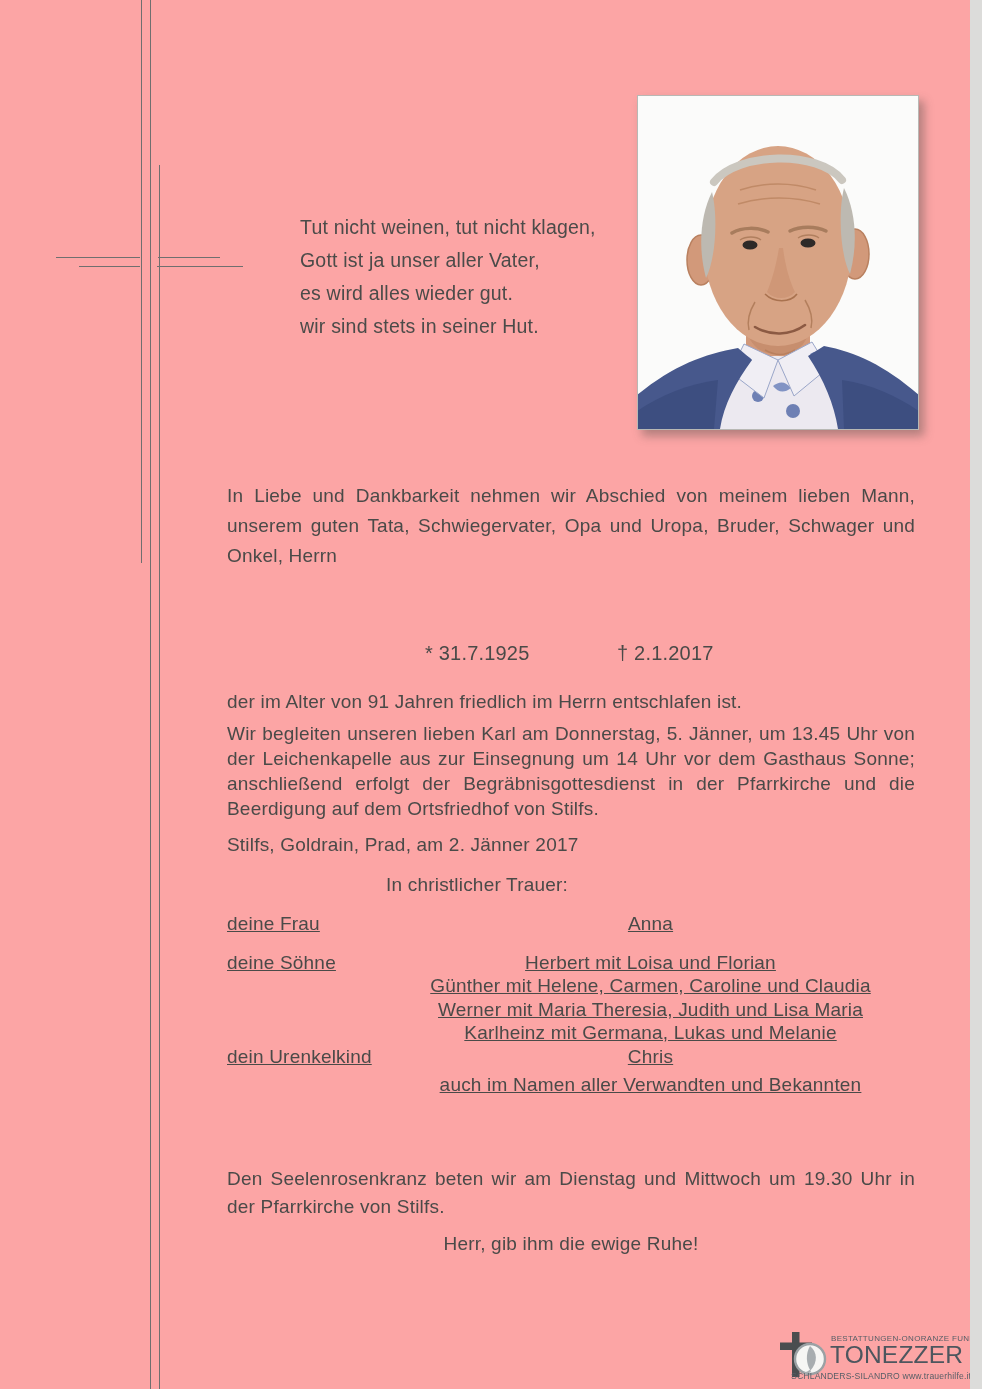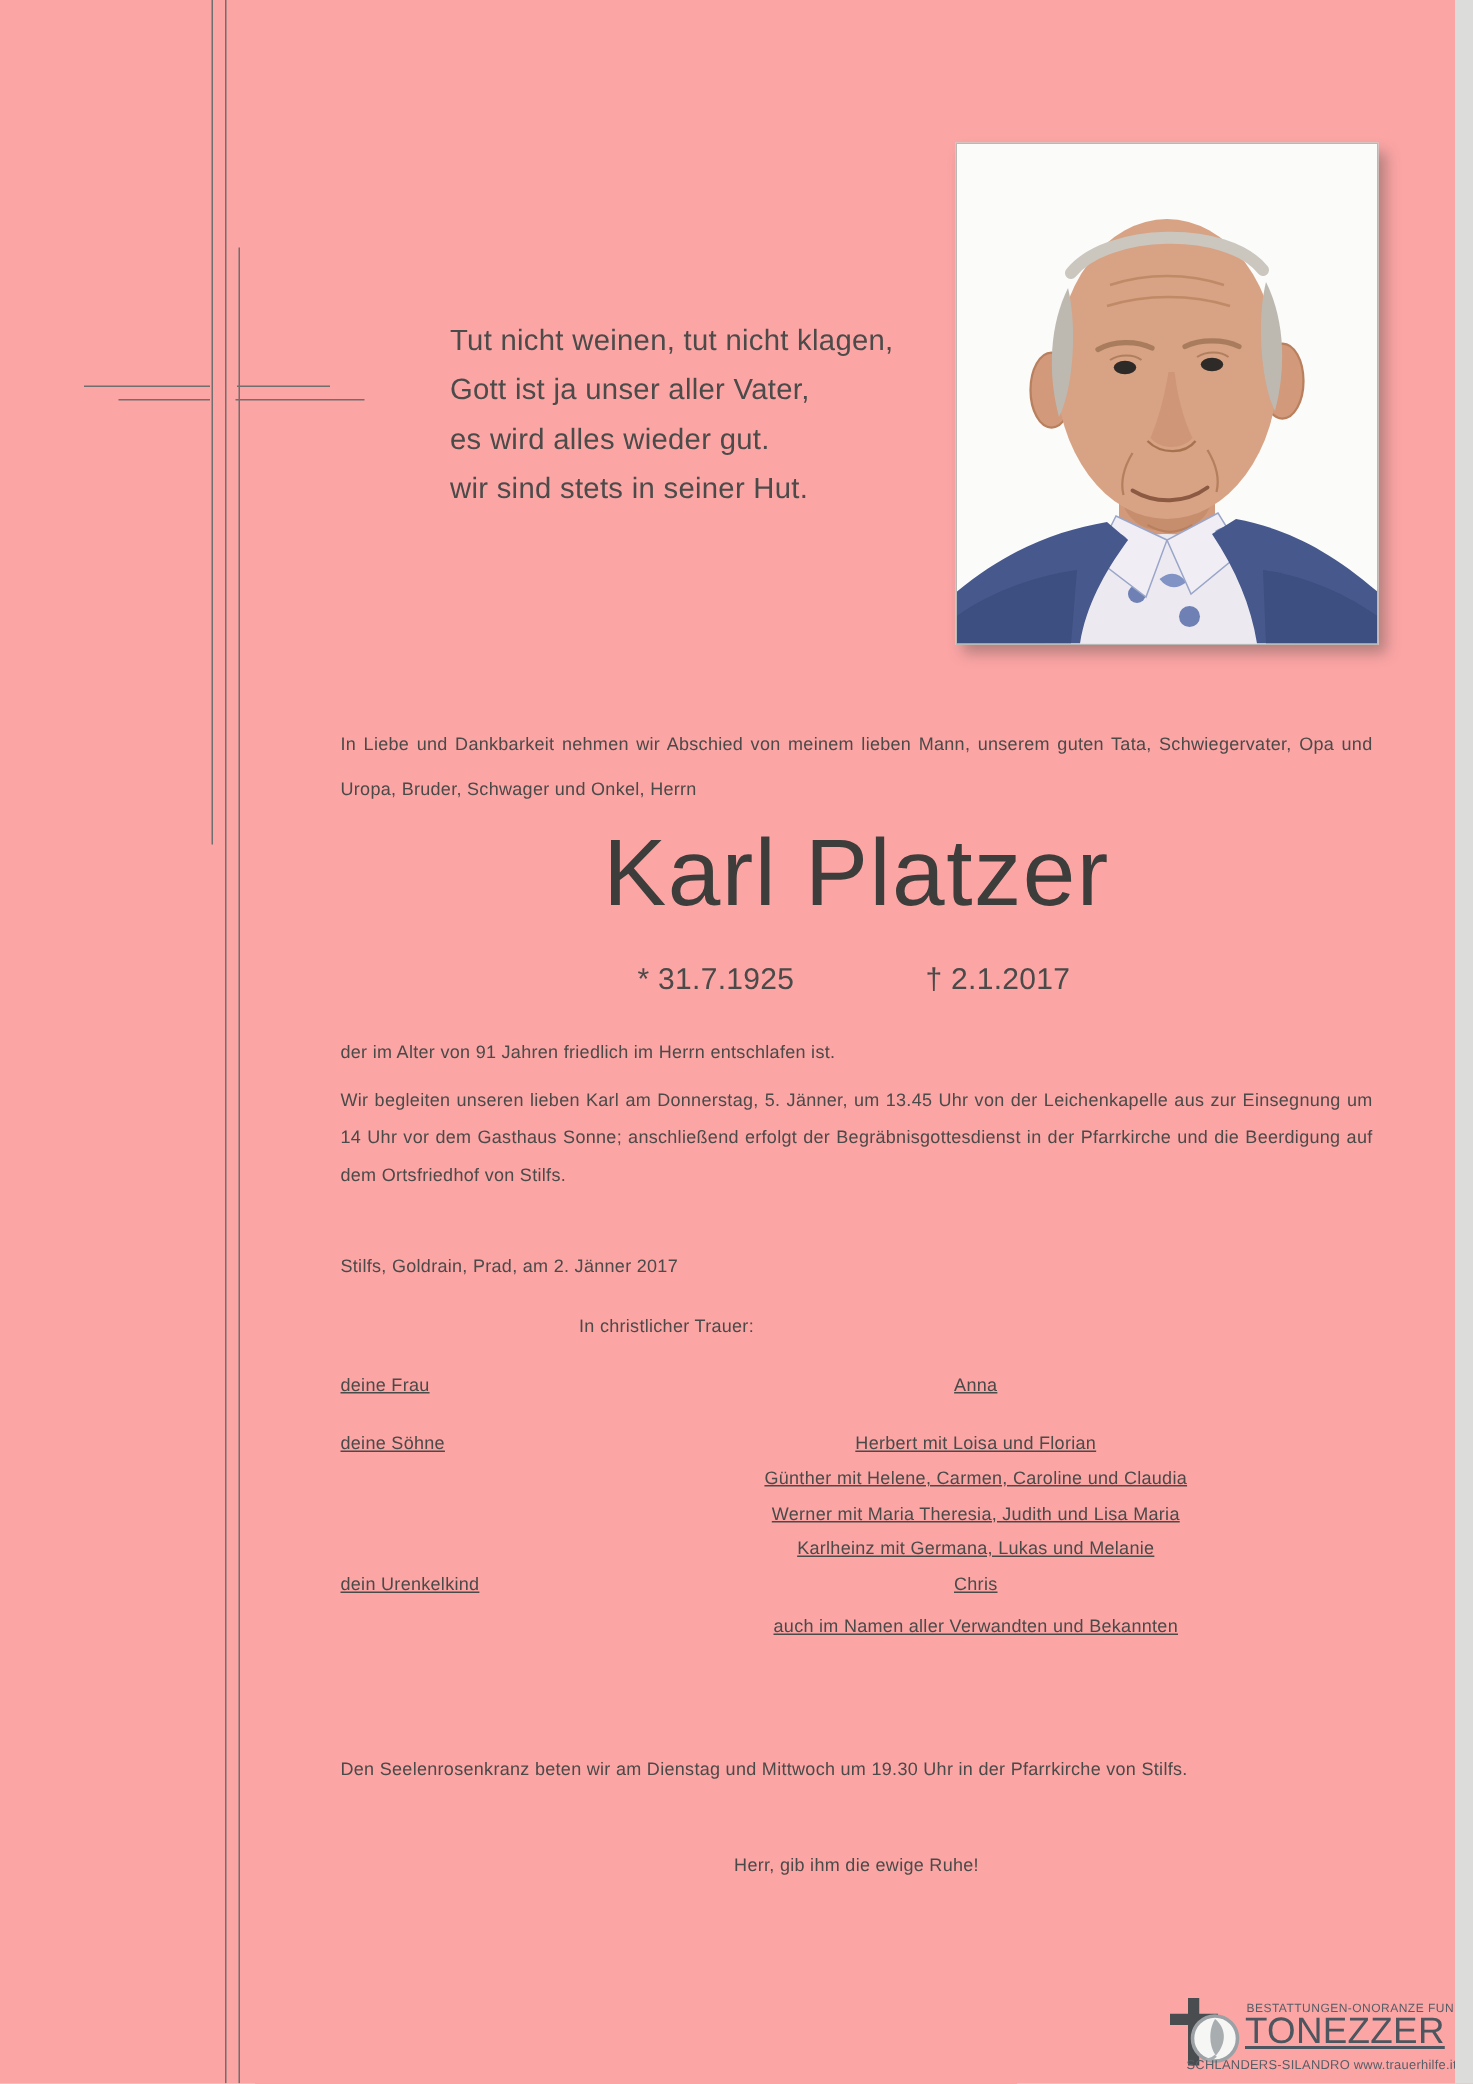--- a/index.html
+++ b/index.html
@@ -15,21 +15,21 @@
   .hline {height:1.4px;}
   .v1 {left:141px; top:0; height:563px;}
   .v2 {left:150px; top:0; height:1389px;}
   .v3 {left:159px; top:165px; height:1224px;}
   .h1a {top:257px; left:56px;  width:84px;}
   .h1b {top:257px; left:158px; width:62px;}
   .h2a {top:266px; left:79px;  width:61px;}
   .h2b {top:266px; left:157px; width:86px;}
 
   
-  .txt {position:absolute; font-size:12px; line-height:25px; letter-spacing:.2px;}
+  .txt {position:absolute; font-size:19px; line-height:25px; letter-spacing:.2px;}
   .poem {left:300px; top:211px; font-size:19.5px; line-height:33px; color:#4b4b49;}
   .intro {left:227px; top:481px; width:688px; line-height:30px; text-align:justify;}
   .name  {left:227px; top:546px; width:688px; text-align:center;
           font-size:63px; line-height:72px; letter-spacing:1px; color:#3d3d3b;}
   .bdate {left:425px; top:641px; font-size:20px;}
   .ddate {left:617px; top:641px; font-size:20px;}
   .ageline {left:227px; top:689px; width:688px;}
   .funeral {left:227px; top:721px; width:688px; text-align:justify;}
   .placedate {left:227px; top:832px; width:688px;}
   .grief {left:386px; top:872px;}
@@ -48,21 +48,21 @@
     box-shadow:5px 6px 9px rgba(70,70,64,.40);
   }
   .photo svg {display:block;}
 
   
   .logo {position:absolute; left:779px; top:1329px; width:200px; height:58px; color:#565e66;}
   .logo-icon {position:absolute; left:0; top:2px;}
   .logo-tagline {position:absolute; left:52px; top:5px; font-size:8px;
                  letter-spacing:.32px; white-space:nowrap; font-weight:400;}
   .logo-brand {position:absolute; left:51px; top:13px; font-size:24.5px; line-height:26px;
-               letter-spacing:.2px; color:#4d565e; font-weight:400; white-space:nowrap;text-decoration:underline;}
+               letter-spacing:.2px; color:#4d565e; font-weight:400; white-space:nowrap;}
   .logo-subline {position:absolute; left:12px; top:42px; font-size:8.6px;
                  letter-spacing:.18px; white-space:nowrap; font-weight:400;}
 </style>
 </head>
 <body>
 
 <div id="page">
 
   <div>
     <div class="oline vline v1"></div>
@@ -130,21 +130,20 @@
       <path d="M172 258 q8 -6 14 2 q-8 6 -14 -2 Z" fill="#7c8fc0"></path>
 
       <path d="M-2 333 L-2 300 C34 270 66 258 100 252 L114 264 C98 286 86 308 82 333 Z" fill="#47588c"></path>
       <path d="M282 333 L282 300 C248 270 218 256 186 250 L170 260 C186 284 196 308 200 333 Z" fill="#47588c"></path>
       <path d="M-2 333 L-2 316 C20 300 50 288 80 284 L76 333 Z" fill="#3d4e80"></path>
       <path d="M282 333 L282 316 C260 300 232 288 204 284 L206 333 Z" fill="#3d4e80"></path>
     </svg>
   </div>
 
   <div class="txt intro">In Liebe und Dankbarkeit nehmen wir Abschied von meinem lieben Mann, unserem guten Tata, Schwiegervater, Opa und Uropa, Bruder, Schwager und Onkel, Herrn</div>
-  <div class="txt name">Karl Platzer</div>
   <div class="txt bdate">* 31.7.1925</div>
   <div class="txt ddate">† 2.1.2017</div>
   <div class="txt ageline">der im Alter von 91 Jahren friedlich im Herrn entschlafen ist.</div>
   <div class="txt funeral">Wir begleiten unseren lieben Karl am Donnerstag, 5. Jänner, um 13.45 Uhr von der Leichenkapelle aus zur Einsegnung um 14 Uhr vor dem Gasthaus Sonne; anschließend erfolgt der Begräbnisgottesdienst in der Pfarrkirche und die Beerdigung auf dem Ortsfriedhof von Stilfs.</div>
   <div class="txt placedate">Stilfs, Goldrain, Prad, am 2. Jänner 2017</div>
   <div class="txt grief">In christlicher Trauer:</div>
 
   <div class="txt mourners">
     <div class="m-row">
       <div class="m-label">deine Frau</div>

